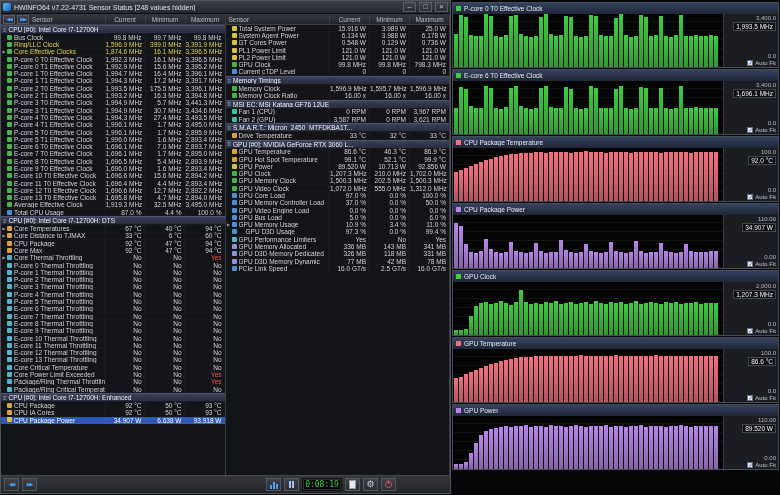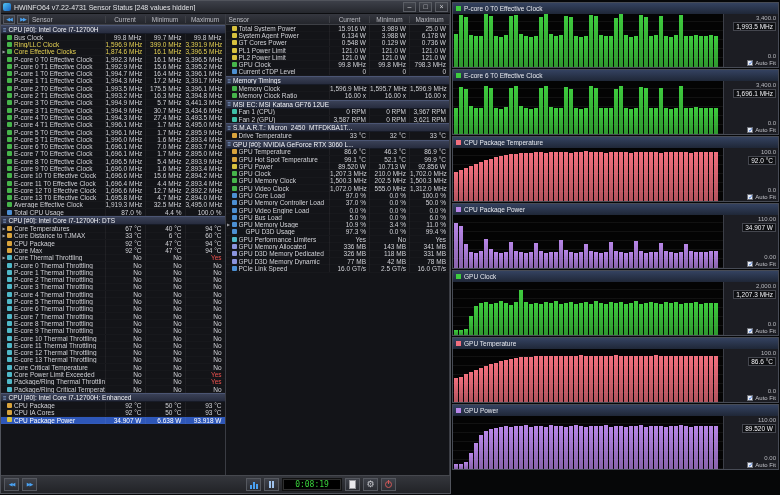--- a/index.html
+++ b/index.html
@@ -38,21 +38,21 @@
   .row.y{color:#e5d153;}
   .row.sel{background:#2e57b8;color:#ffffff;}
   .v.red{color:#ef5350;}
   
   .foot{height:18px;flex:none;background:linear-gradient(#34363c,#222327);border-top:1px solid #46484e;
     display:flex;align-items:center;gap:3px;padding:0 3px;}
   .fbtn{height:13px;min-width:15px;flex:none;display:flex;align-items:center;justify-content:center;
     border:1px solid #55585f;background:linear-gradient(#3f424a,#2a2c32);}
   .spacer{flex:1;}
   .endpad{width:48px;flex:none;}
-  .lcd{width:60px;height:13px;flex:none;background:#000;border:1px solid #111;box-shadow:inset 0 0 0 1px #2e2e2e;
+  .lcd{width:40px;height:13px;flex:none;background:#000;border:1px solid #111;box-shadow:inset 0 0 0 1px #2e2e2e;
     color:#39d23c;font:8px "DejaVu Sans Mono",monospace;display:flex;align-items:center;justify-content:center;}
   .bsticks{display:flex;align-items:flex-end;gap:1px;height:8px;}
   .bsticks i{display:block;width:2px;background:#4aa2f2;}
   .bsticks i:nth-child(1){height:4px;}.bsticks i:nth-child(2){height:7px;}.bsticks i:nth-child(3){height:5px;}
   .cols{display:flex;gap:1px;}
   .cols i{display:block;width:2px;height:7px;background:#9fc3ee;}
   .pageic{width:7px;height:9px;background:#e9e9ec;border:1px solid #97979c;}
   .gear{color:#c9cacf;font-size:9px;line-height:9px;}
   .pwr{width:7px;height:7px;border:1px solid #d05858;border-radius:50%;position:relative;}
   .pwrline{position:absolute;left:2px;top:-2px;width:1px;height:4px;background:#d05858;}

